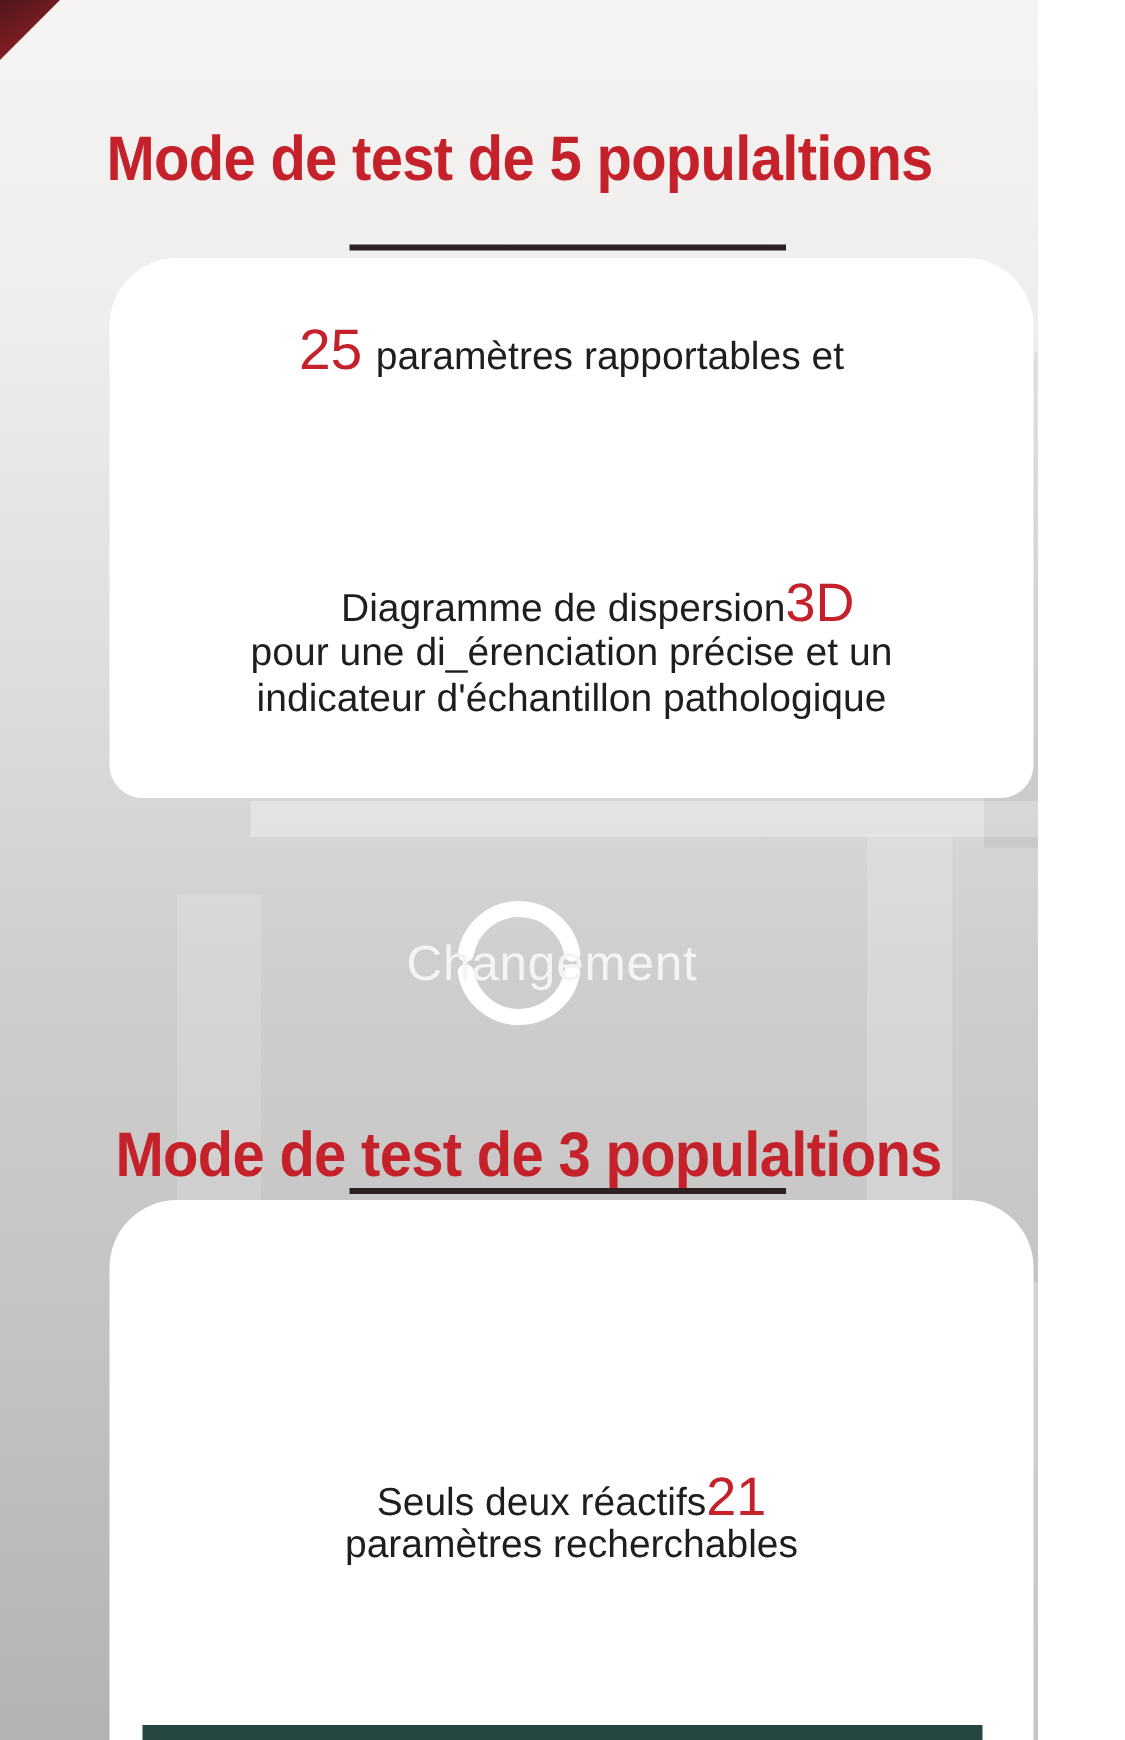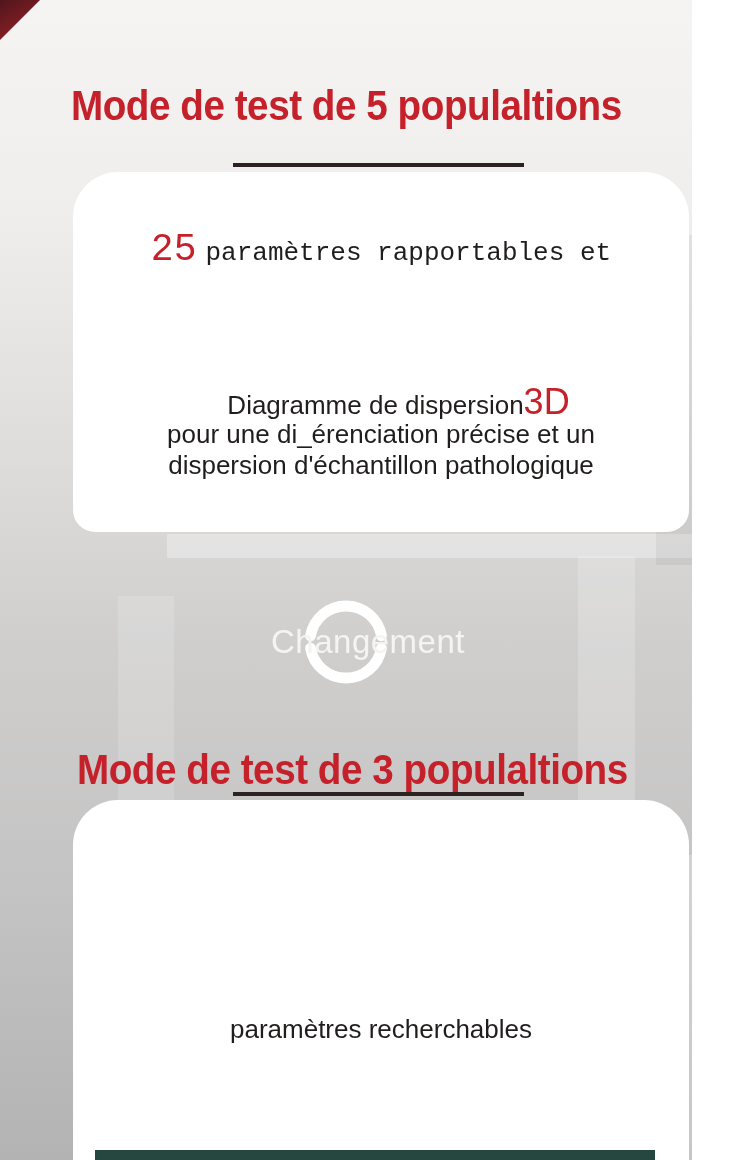--- a/index.html
+++ b/index.html
@@ -46,21 +46,21 @@
   .card-2{top:800px;border-radius:45px 45px 0 0;}
 
   .card p{position:absolute;left:0;right:0;margin:0;text-align:center;
     color:#201d1d;font-size:26px;}
   .num-line{height:44px;line-height:44px;}
   .num{color:#c5212b;font-size:38px;}
   .num-lead{margin-right:9px;}
   .hl{color:#c5212b;font-size:36px;}
   .two-line{line-height:31px;}
 
-  .c1-p1{top:56px;font-family:Liberation Mono, monospace;}
+  .c1-p1{top:40px;}
   .c1-p2{top:124px;}
   .c1-p3{top:208px;padding-left:35px;}
   .c1-p45{top:247px;}
 
   .c2-p12{top:93px;}
   .c2-p3{top:176px;}
   .c2-p4{top:214px;}
 
   .switcher{
     position:absolute;left:0;right:0;top:592px;height:100px;
@@ -88,33 +88,34 @@
   <div class="band band-right-light"></div>
 
   <div class="corner-triangle"></div>
 
   <h1 class="title title-1"><span class="squeeze">Mode de test de 5 populaltions</span></h1>
   <div class="divider divider-1"></div>
 
   <section class="card card-1">
     <p class="num-line c1-p1"><span class="num num-lead">25</span><span>paramètres rapportables et</span></p>
     <p class="num-line c1-p3"><span>Diagramme de dispersion</span><span class="hl">3D</span></p>
-    <p class="two-line c1-p45"><span>pour une di_érenciation précise et un</span><br><span>dispersion d'échantillon pathologique</span></p>
+    <p class="two-line c1-p45"><span>pour une di_érenciation précise et un</span><br><span>indicateur d'échantillon pathologique</span></p>
   </section>
 
   <div class="switcher">
     <svg width="90" height="98" viewBox="0 0 100 100">
       <path d="M 10.6 43.1 A 40 40 0 0 1 89.4 43.1" fill="none" stroke="#ffffff" stroke-width="12" stroke-linecap="round"></path>
       <path d="M 89.4 56.9 A 40 40 0 0 1 10.6 56.9" fill="none" stroke="#ffffff" stroke-width="12" stroke-linecap="round"></path>
     </svg>
     <span class="switcher-label">Changement</span>
   </div>
 
   <h2 class="title title-2"><span class="squeeze">Mode de test de 3 populaltions</span></h2>
   <div class="divider divider-2"></div>
 
   <section class="card card-2">
+    <p class="num-line c2-p3"><span>Seuls deux réactifs</span><span class="hl">21</span></p>
     <p class="c2-p4"><span>paramètres recherchables</span></p>
   </section>
 
   <div class="bottom-bar"></div>
 
 </div>
 
 </body></html>

